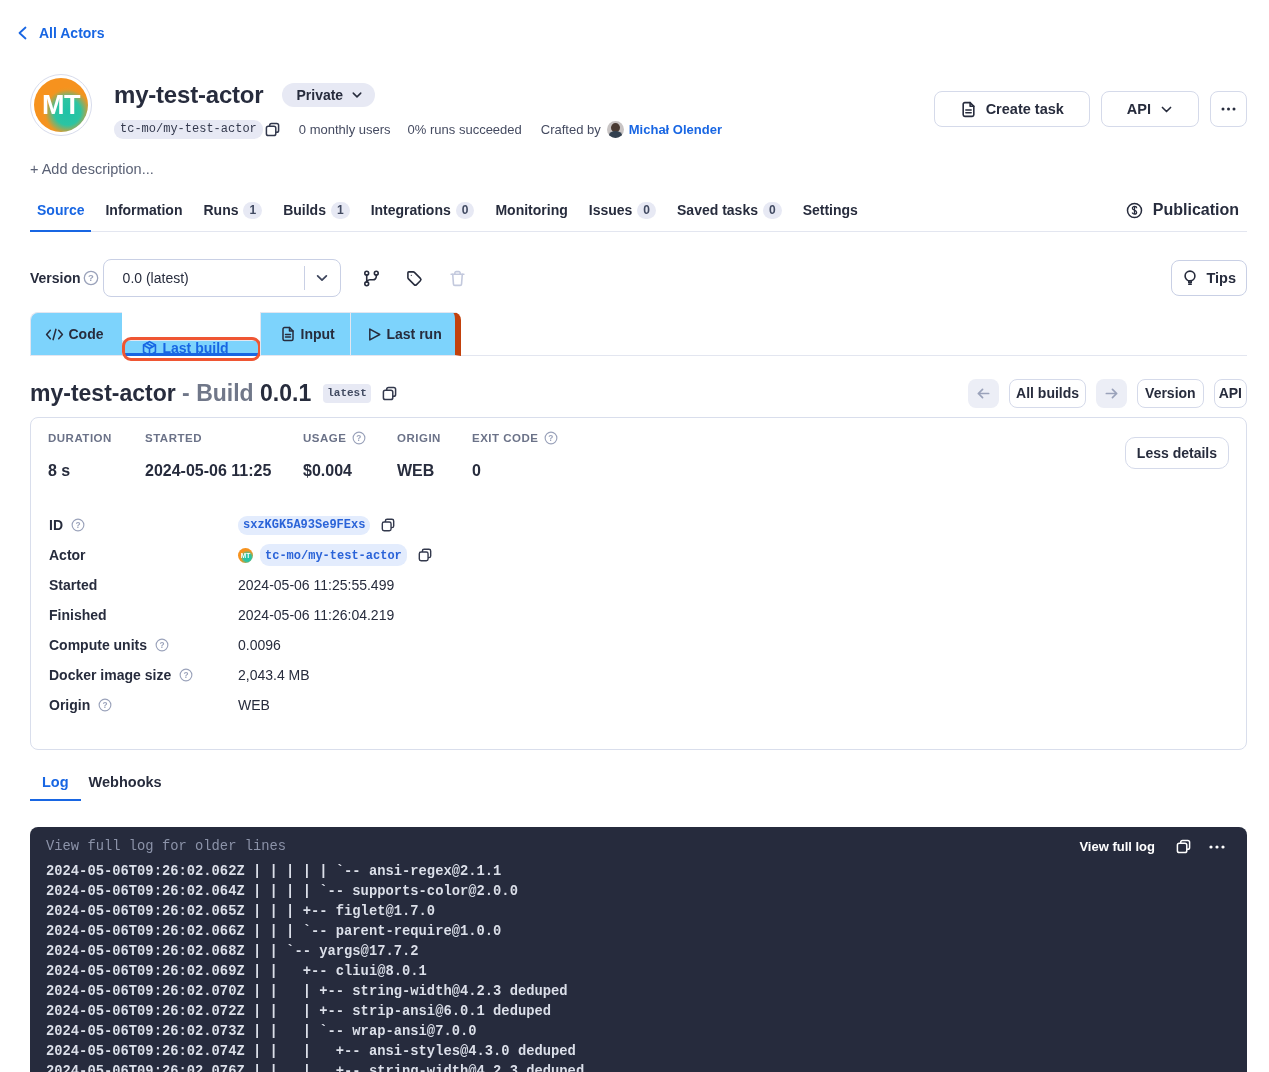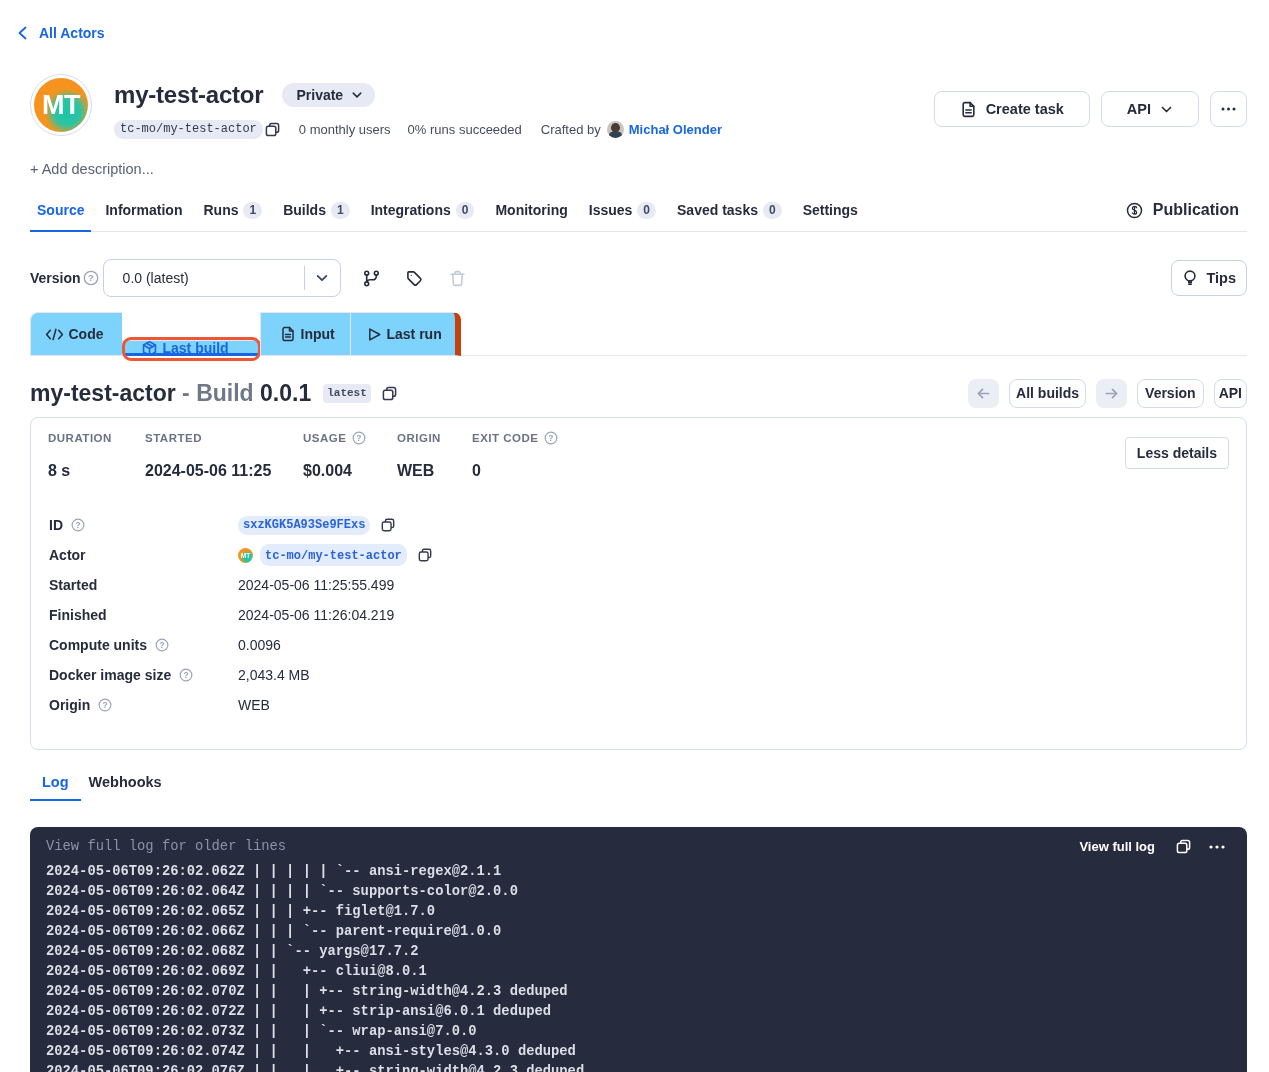--- a/index.html
+++ b/index.html
@@ -67,21 +67,21 @@
 .bh-btns { margin-left:auto; display:flex; gap:10px; align-items:center; }
 .sbtn { height:29px; border:1px solid #d5daea; border-radius:8px; background:#fff; display:flex; align-items:center; justify-content:center; font-size:14px; font-weight:700; color:#272c3d; padding:0 7px;text-align:center; }
 .sbtn.icon { width:31px; padding:0; border:none; background:#eceef6; }
 
 .card { margin-top:9px; border:1px solid #d9deec; border-radius:8px; height:333px; }
 .card-top { background:#f8f9fc; border-bottom:1px solid #e3e6f0; border-radius:8px 8px 0 0; height:29px; display:flex; align-items:center; padding:0 11px; }
 .badge-succ { display:inline-flex; align-items:center; gap:7px; background:#dff2e2; color:#15803c; font-size:13px; font-weight:600; border-radius:5px; height:21px; padding:0 10px 0 8px; }
 .stats { display:flex; padding:14px 18px 0 17px; position:relative; }
 .stat .lab { font-size:11.5px; font-weight:700; color:#6b7288; letter-spacing:.5px; display:flex; align-items:center; gap:6px; height:12px; }
 .stat .val { font-size:16px; font-weight:700; color:#272c3d; margin-top:18px; }
-.less { position:absolute; right:17px; top:19px; height:32px; border:1px solid #d5daea; border-radius:4px; background:#fff; display:flex; align-items:center; font-size:14px; font-weight:700; padding:0 11px; }
+.less { position:absolute; right:17px; top:19px; height:32px; border:1px solid #d5daea; border-radius:10px; background:#fff; display:flex; align-items:center; font-size:14px; font-weight:700; padding:0 11px; }
 .drows { padding:30px 18px 0; }
 .drow { display:flex; align-items:center; height:30px; font-size:14px; }
 .drow .dlab { width:189px; font-weight:700; display:flex; align-items:center; gap:8px; }
 .idpill { font-family:"Liberation Mono", monospace; font-size:12px; font-weight:700; background:#e3ecfd; color:#2a63d8; border-radius:9px; padding:2px 5px 3px; }
 .apill { display:flex; align-items:center; } .apill .pilltxt { background:#e3ecfd; border-radius:9px; padding:2px 5px 3px; }
 .apill .txt { font-family:"Liberation Mono", monospace; font-size:12px; font-weight:700; color:#2a63d8; }
 .dval { color:#272c3d; }
 .cicon { margin-left:11px; }
 
 .ltabs { display:flex; margin-top:17px; font-size:14.5px; font-weight:700; }

